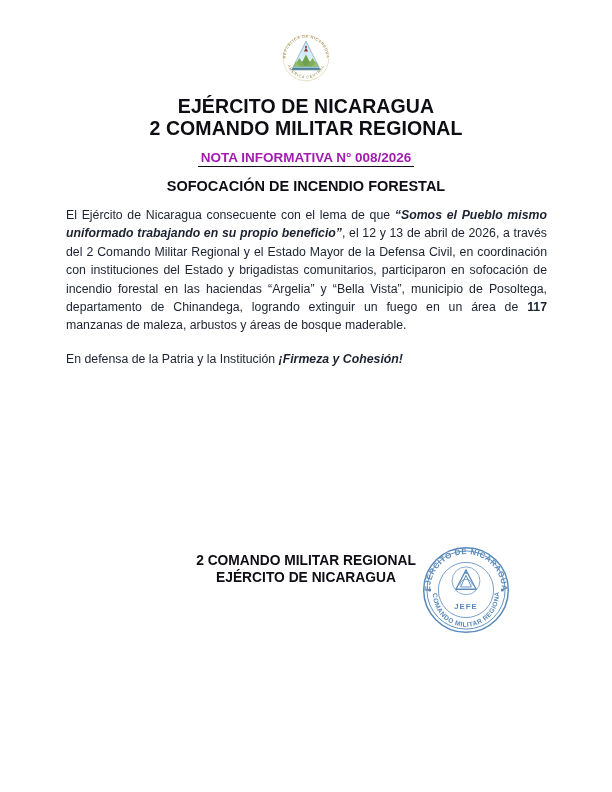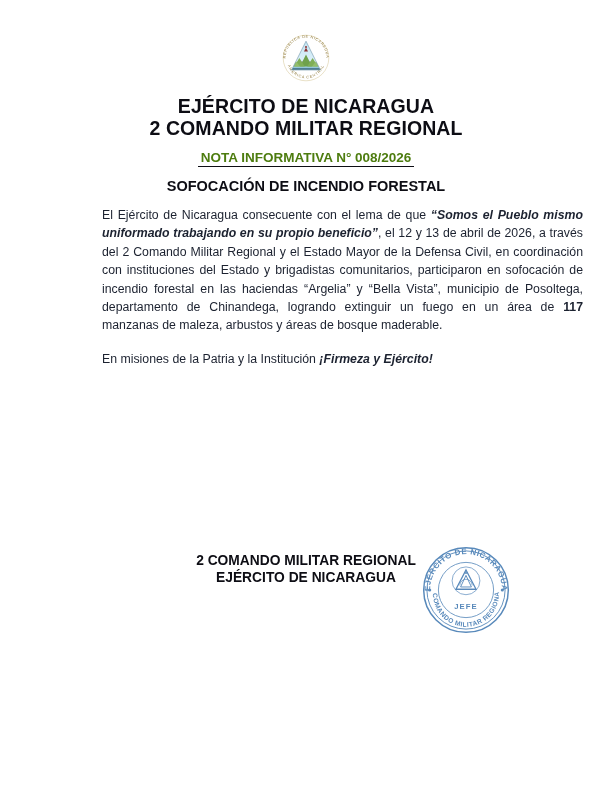--- a/index.html
+++ b/index.html
@@ -58,40 +58,39 @@
     font-size: 19.5px;
     font-weight: bold;
     letter-spacing: 0.1px;
     line-height: 22px;
     color: #0d0d14;
   }
   .nota {
     top: 150px;
     font-size: 13.5px;
     font-weight: bold;
-    color: #4d7c0f;
+    color: #a21caf;
   }
   .nota span.u {
     border-bottom: 1.6px solid #0d0d14;
     padding: 0 3px 1px 3px;
   }
   .subject {
     top: 178px;
     font-size: 14.5px;
     font-weight: bold;
     color: #0d0d14;
   }
 
   
   .body-block {
     position: absolute;
     left: 66px;
     top: 206px;
     width: 481px;
-    margin-left: 36px;
   }
   .para {
     text-align: justify;
     text-justify: inter-word;
     font-size: 12.3px;
     line-height: 18.4px;
     color: #1c2230;
     margin: 0 0 15px 0;
   }
   .para:last-child { margin-bottom: 0; }
@@ -192,21 +191,21 @@
 
   <div class="hdr subject">SOFOCACIÓN DE INCENDIO FORESTAL</div>
 
   <div class="body-block">
 
     <p class="para"><span>El Ejército de Nicaragua consecuente con el lema de que </span><i class="bi">“Somos el Pueblo mismo uniformado trabajando en su propio beneficio”</i><span>, el 12 y 13 de abril de 2026, a través del 2 Comando Militar Regional y el Estado Mayor de la Defensa Civil, en coordinación con instituciones del Estado y brigadistas comunitarios, participaron en sofocación de incendio forestal en las haciendas “Argelia” y “Bella Vista”, municipio de Posoltega, departamento de Chinandega, logrando extinguir un fuego en un área de </span><b>117</b><span> manzanas de maleza, arbustos y áreas de bosque maderable.</span></p>
 
 
 
 
-    <p class="para"><span>En misiones de la Patria y la Institución </span><i class="bi">¡Firmeza y Ejército!</i></p>
+    <p class="para"><span>En defensa de la Patria y la Institución </span><i class="bi">¡Firmeza y Cohesión!</i></p>
 
   </div>
 
   <div class="sign sign-1">2 COMANDO MILITAR REGIONAL</div>
   <div class="sign sign-2">EJÉRCITO DE NICARAGUA</div>
 
   <div class="seal">
     <svg viewBox="0 0 100 100" width="92" height="92" xmlns="http://www.w3.org/2000/svg">
       <defs>
         <path id="sealTop" d="M 11,50 A 39,39 0 0 1 89,50" fill="none"></path>

